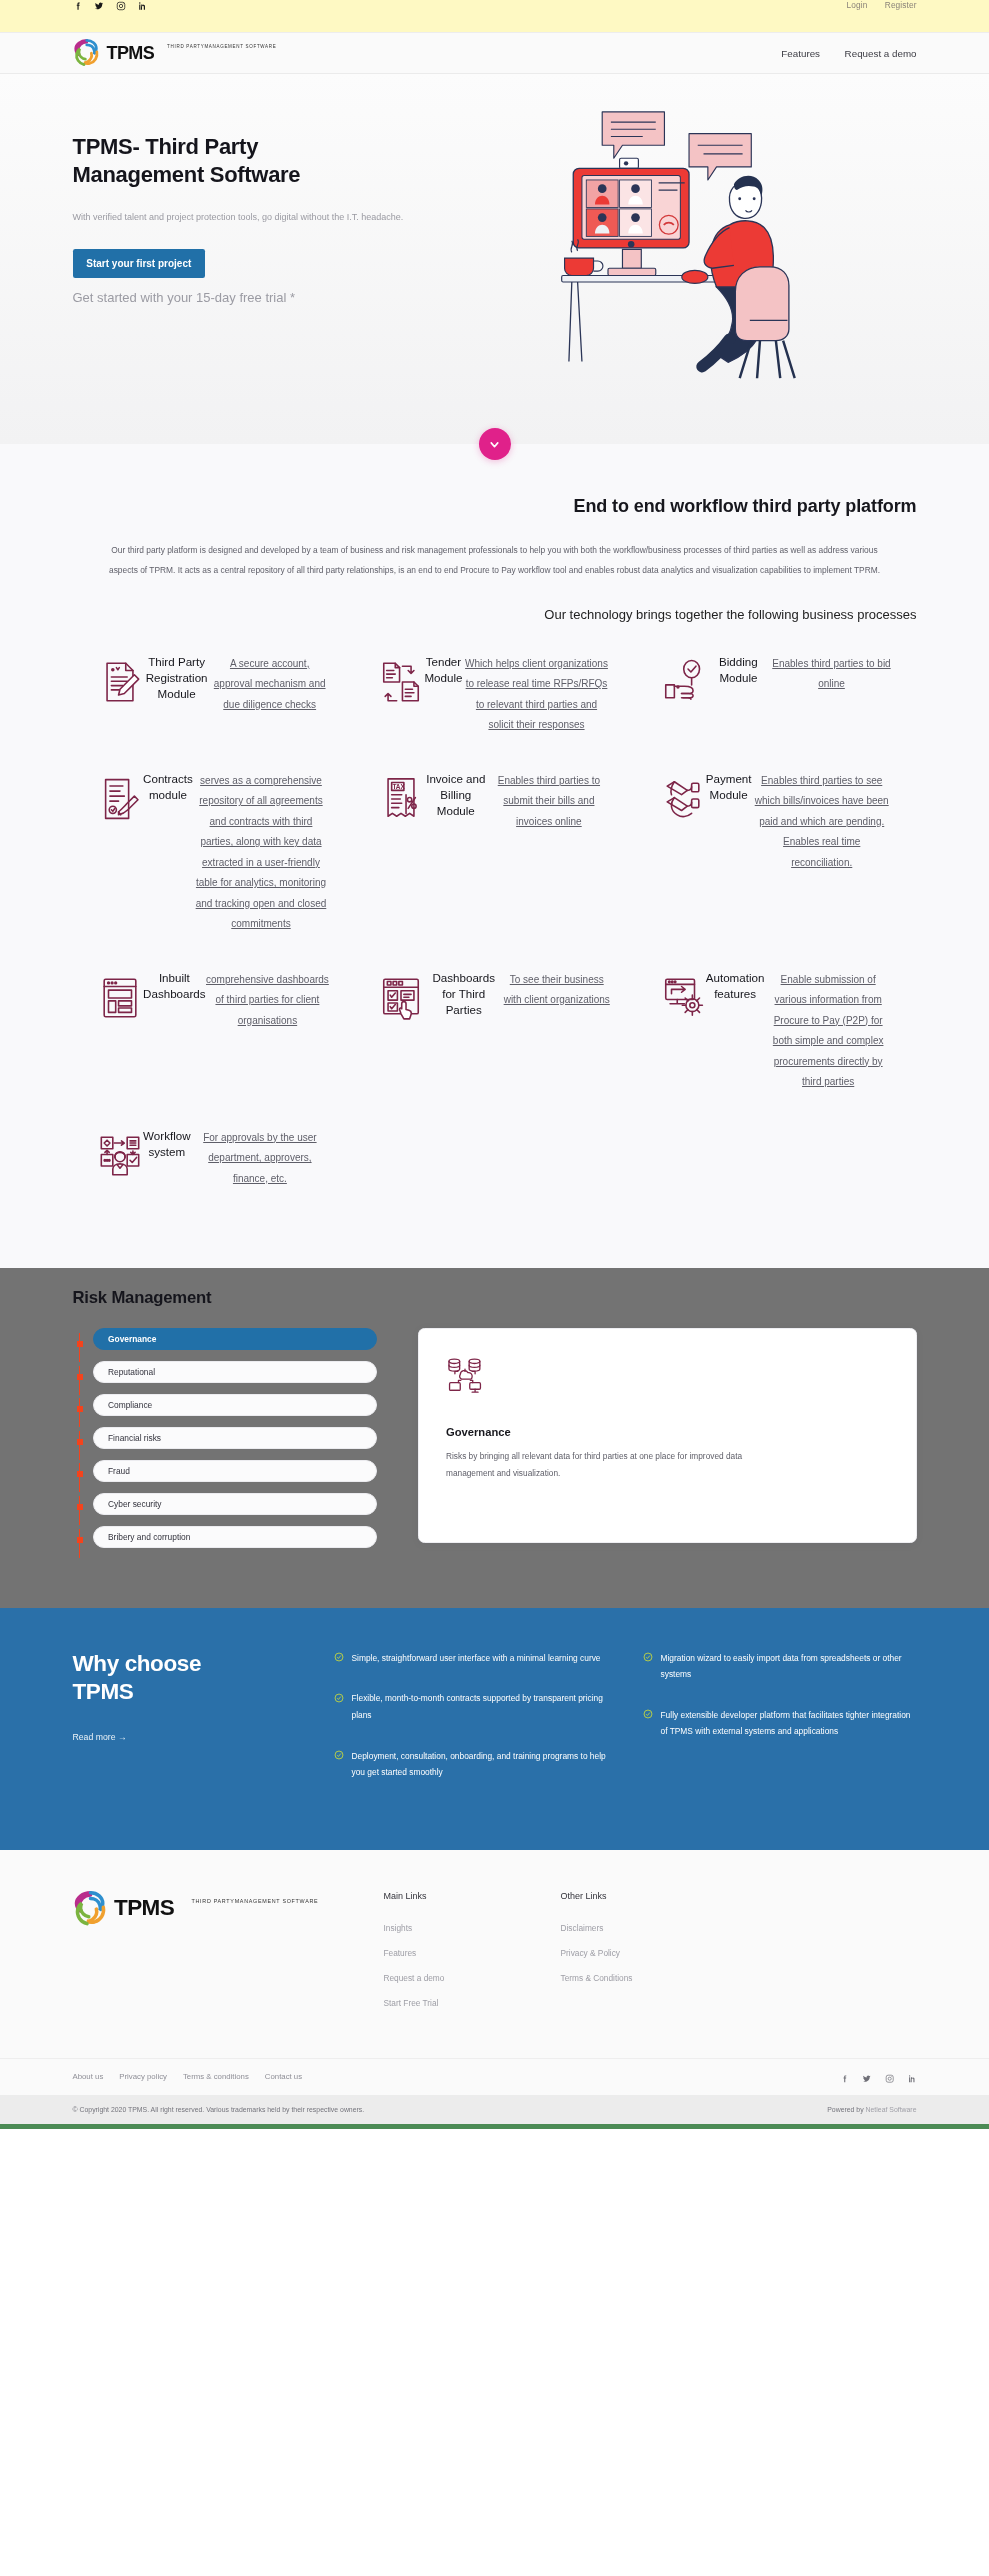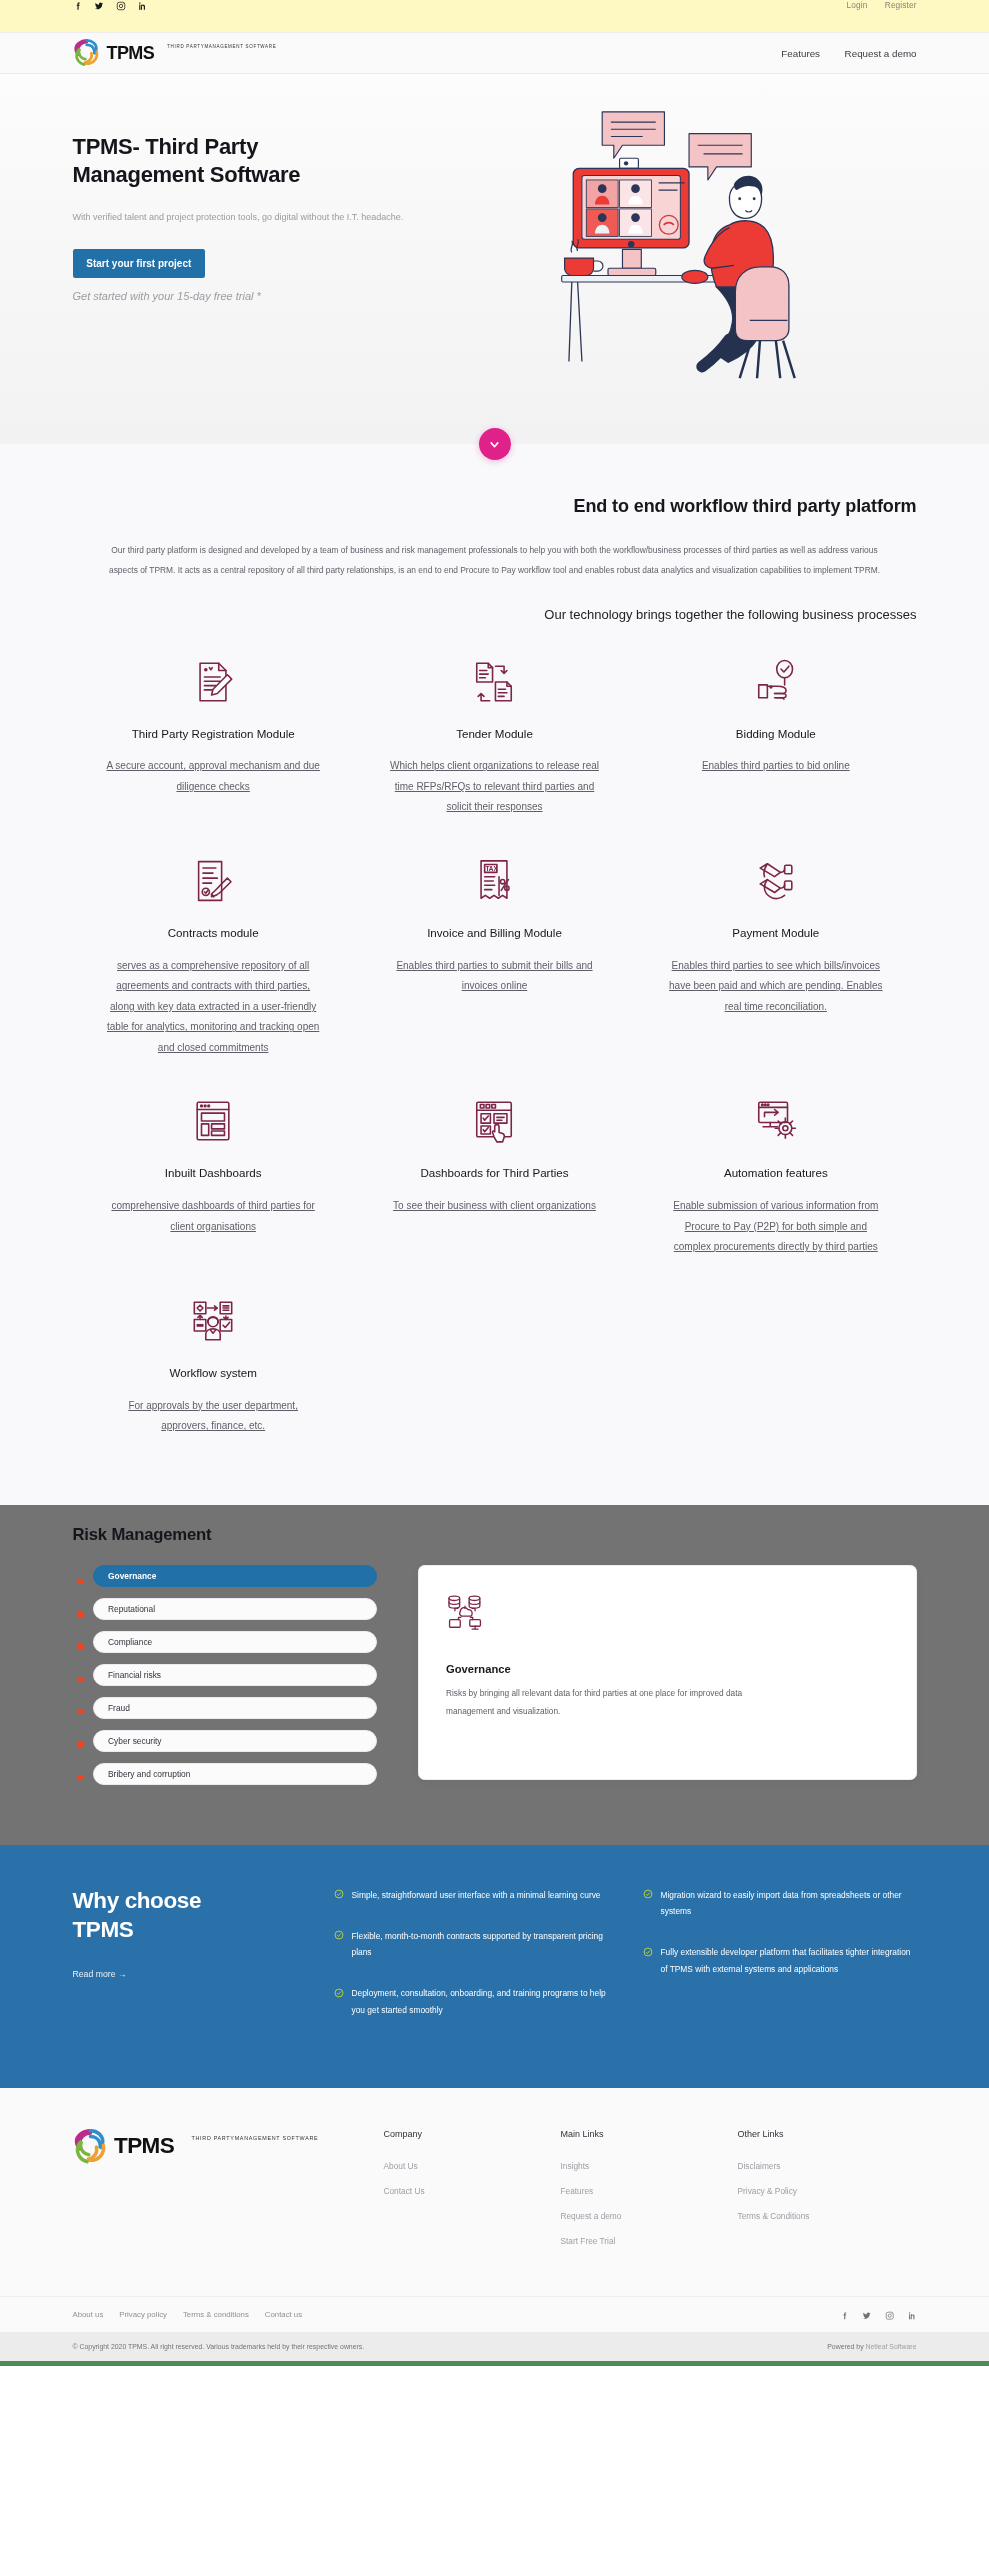--- a/index.html
+++ b/index.html
@@ -49,21 +49,21 @@
     max-width:275px;
   }
   .hero-sub{
     margin-top:19px;font-size:9px;line-height:2;color:#9a9aa2;max-width:340px;
   }
   .hero-btn{
     margin-top:23px;display:inline-block;background:#2170a8;color:#fff;border:none;
     font-size:10px;font-weight:700;padding:8.7px 13.8px;border-radius:2.2px;cursor:pointer;
     font-family:"Liberation Sans",sans-serif;
   }
-  .hero-note{margin-top:12.3px;font-size:11px;color:#9b9ba3;font-style:italic;}
+  .hero-note{margin-top:12.3px;font-size:13px;color:#9b9ba3;}
   .hero-right{flex:1;position:relative;padding-top:22px;display:flex;justify-content:center;}
   .hero-art{width:275px;height:290px;}
 
   .scroll-dot{
     position:absolute;left:50%;transform:translateX(-50%);bottom:-16px;
     width:32px;height:32px;border-radius:50%;background:#e0218a;
     display:flex;align-items:center;justify-content:center;cursor:pointer;z-index:5;
     box-shadow:0 1.4px 7.2px rgba(224,33,138,.28);
   }
   .scroll-dot svg{width:13px;height:13px;}
@@ -74,21 +74,21 @@
   .sec-title{
     text-align:right;font-size:18px;font-weight:700;color:#17171d;letter-spacing:-0.1px;
   }
   .sec-desc{
     margin:24px auto 0;max-width:789px;text-align:center;font-size:8.4px;line-height:2.35;color:#5f5f69;
   }
   .sec-lead{
     margin-top:26px;text-align:right;font-size:13px;font-weight:400;color:#222;
   }
   .grid{display:flex;flex-wrap:wrap;margin-top:32px;}
-  .card{width:33.333%;padding:0 24.6px;margin-bottom:35px;text-align:center;display:flex;flex-direction:column;align-items:center;}
+  .card{width:33.333%;padding:0 24.6px;margin-bottom:35px;text-align:center;display:flex;flex-direction:row;align-items:flex-start;}
   .card-icon{height:56px;display:flex;align-items:center;justify-content:center;margin-bottom:16px;}
   .card-icon svg{width:46px;height:46px;}
   .card-title{font-size:11.6px;color:#16161c;font-weight:400;line-height:1.42;margin-bottom:14.5px;}
   .card-text{font-size:10px;line-height:2.05;color:#5e5e68;max-width:217px;text-decoration:underline;}
 
   
   .risk{background:#737373;padding:20px 0 49px;}
   .risk-inner{width:844px;margin:0 auto;}
   .risk-title{font-size:16.7px;font-weight:700;color:#15151c;letter-spacing:-0.2px;margin-bottom:20px;}
   .risk-body{display:flex;gap:0;}
@@ -591,25 +591,20 @@
           </span>
           <span class="logo-text">
             <span class="logo-main">TPMS</span>
             <span class="logo-sub1">THIRD PARTY</span>
             <span class="logo-sub2">MANAGEMENT SOFTWARE</span>
           </span>
         </div>
       </div>
       <div id="footer-cols" style="display:flex;">
           <div class="f-col">
-            <div class="f-h">Company</div>
-            <a href="#">About Us</a>
-            <a href="#">Contact Us</a>
-          </div>
-          <div class="f-col">
             <div class="f-h">Main Links</div>
             <a href="#">Insights</a>
             <a href="#">Features</a>
             <a href="#">Request a demo</a>
             <a href="#">Start Free Trial</a>
           </div>
           <div class="f-col">
             <div class="f-h">Other Links</div>
             <a href="#">Disclaimers</a>
             <a href="#">Privacy &amp; Policy</a>

